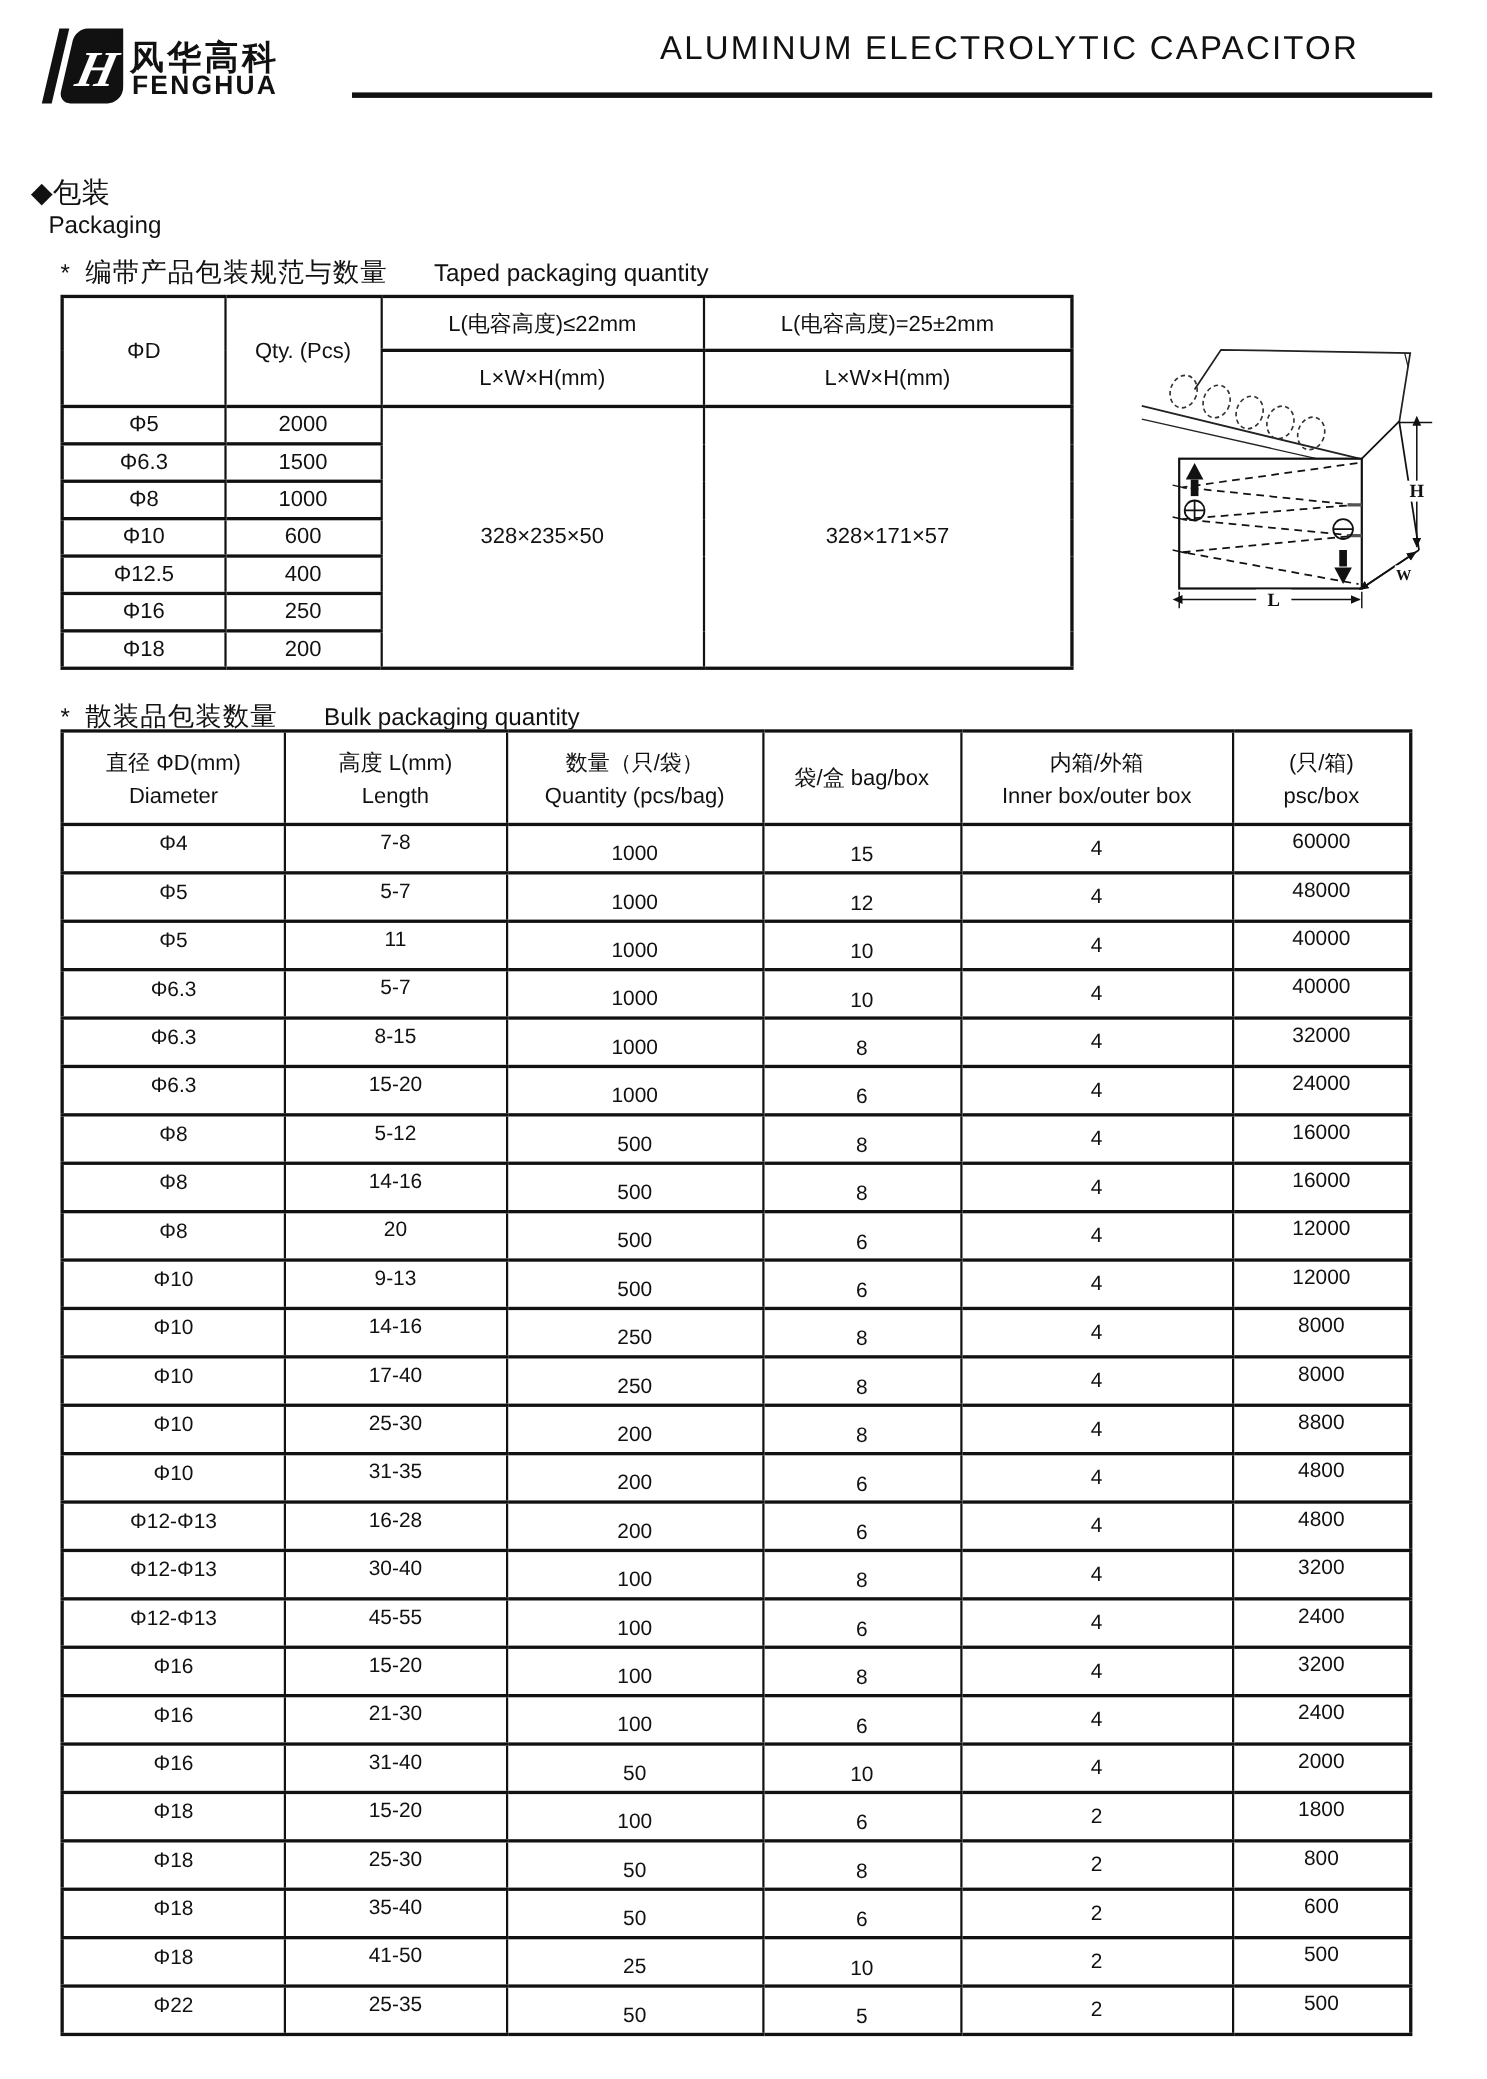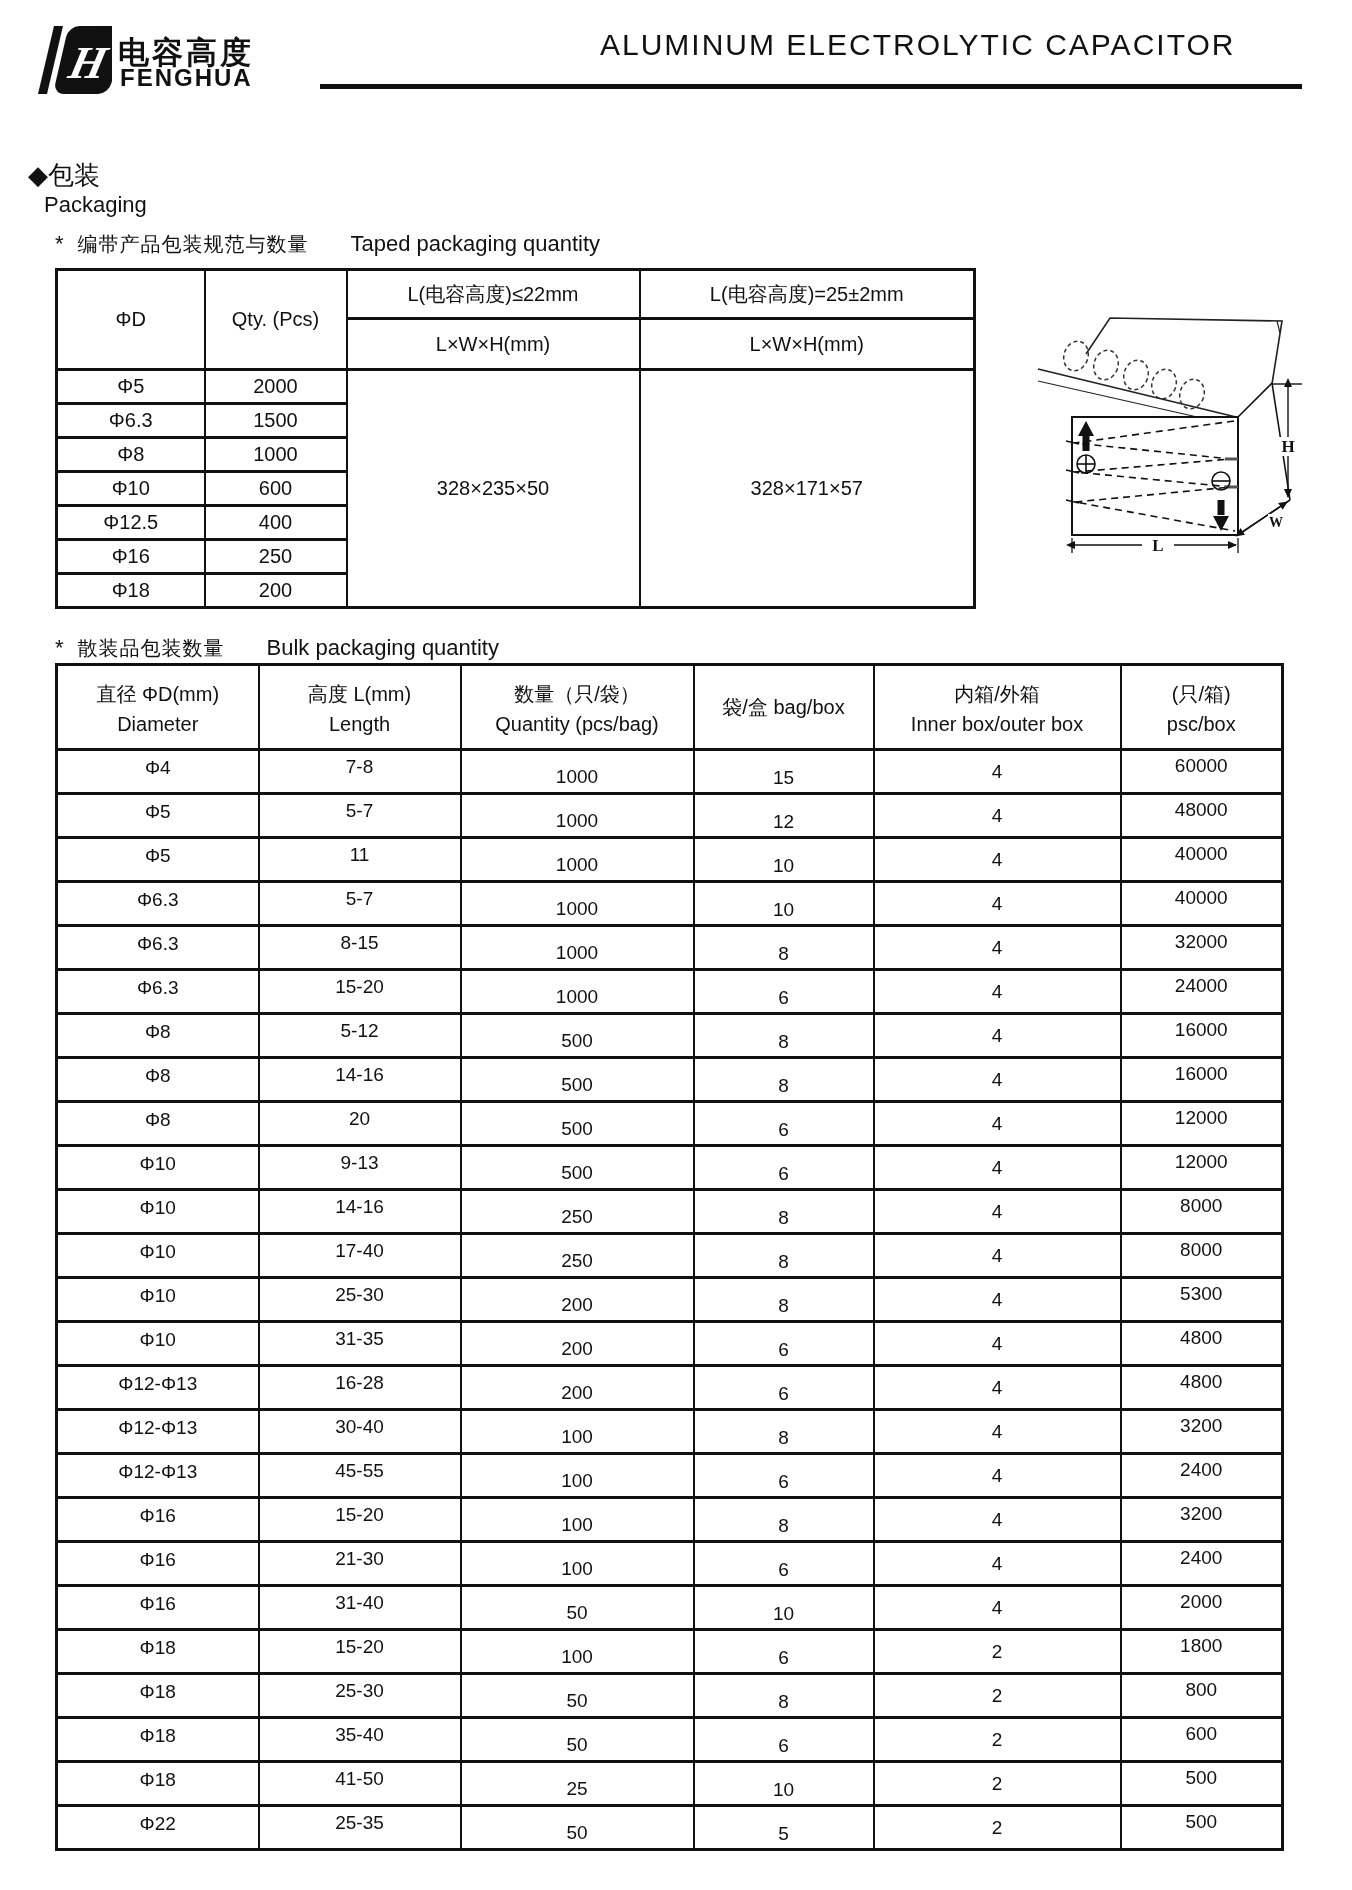--- a/index.html
+++ b/index.html
@@ -12,21 +12,21 @@
   .reg-mark{position:absolute;left:100px;top:24px;font-size:14px;color:#111;}
   .logo-cn{position:absolute;left:118px;top:32px;font-size:31px;font-weight:bold;letter-spacing:3px;white-space:nowrap;}
   .logo-en{position:absolute;left:120px;top:64px;font-size:24px;font-weight:bold;letter-spacing:2px;white-space:nowrap;}
   .doc-title{position:absolute;left:600px;top:28px;font-size:30px;font-weight:normal;letter-spacing:2px;white-space:nowrap;}
   .header-rule{position:absolute;left:320px;top:84px;width:982px;height:5px;background:#111;}
   
   .section-title{position:absolute;left:28px;top:158px;font-size:26px;white-space:nowrap;text-align:center;}
   .section-sub{position:absolute;left:44px;top:192px;font-size:22px;}
   .sub-heading{position:absolute;white-space:nowrap;font-size:22px;}
   .sub-heading .star{margin-right:14px;}
-  .sub-heading .cn{font-size:20px;margin-right:42px;letter-spacing:1px;text-align:center;}
+  .sub-heading .cn{font-size:24px;margin-right:42px;letter-spacing:1px;text-align:center;}
   .sub-heading .en{font-size:22px;}
   .taped-heading{left:55px;top:231px;}
   .bulk-heading{left:55px;top:635px;}
   
   table{border-collapse:collapse;table-layout:fixed;position:absolute;background:#fff;}
   th,td{border:2px solid #111;border-top-width:3px;border-bottom-width:3px;
         text-align:center;vertical-align:middle;padding:0;font-weight:normal;color:#111;}
   .taped-table{left:55px;top:268px;border:3px solid #111;}
   .taped-table th{font-size:20px;margin-left:32px;}
   .taped-table .hrow1 th{height:46px;}
@@ -54,21 +54,21 @@
 
   <div>
     <svg class="logo-mark" width="90" height="80" viewBox="0 0 90 80">
       <path d="M16,74 L32,6 L41,6 L25,74 Z" fill="#111"></path>
       <g transform="skewX(-13)">
         <rect x="48" y="6" width="56" height="68" rx="11" fill="#111"></rect>
         <text x="76" y="58" font-size="46" font-weight="bold" font-style="italic" font-family="Liberation Serif, DejaVu Serif, serif" fill="#fff" text-anchor="middle">H</text>
       </g>
     </svg>
     <span class="reg-mark">®</span>
-    <div class="logo-cn">电容高度</div>
+    <div class="logo-cn">风华高科</div>
     <div class="logo-en">FENGHUA</div>
     <div class="doc-title">ALUMINUM ELECTROLYTIC CAPACITOR</div>
     <div class="header-rule"></div>
   </div>
 
   <div class="section-title">◆包装</div>
   <div class="section-sub">Packaging</div>
 
   <div class="sub-heading taped-heading">
     <span class="star">*</span><span class="cn">编带产品包装规范与数量</span><span class="en">Taped packaging quantity</span>
@@ -334,21 +334,21 @@
           <td class="c3">8</td>
           <td class="c4">4</td>
           <td class="c5">8000</td>
         </tr>
         <tr>
           <td class="c0">Φ10</td>
           <td class="c1">25-30</td>
           <td class="c2">200</td>
           <td class="c3">8</td>
           <td class="c4">4</td>
-          <td class="c5">5300</td>
+          <td class="c5">8800</td>
         </tr>
         <tr>
           <td class="c0">Φ10</td>
           <td class="c1">31-35</td>
           <td class="c2">200</td>
           <td class="c3">6</td>
           <td class="c4">4</td>
           <td class="c5">4800</td>
         </tr>
         <tr>

